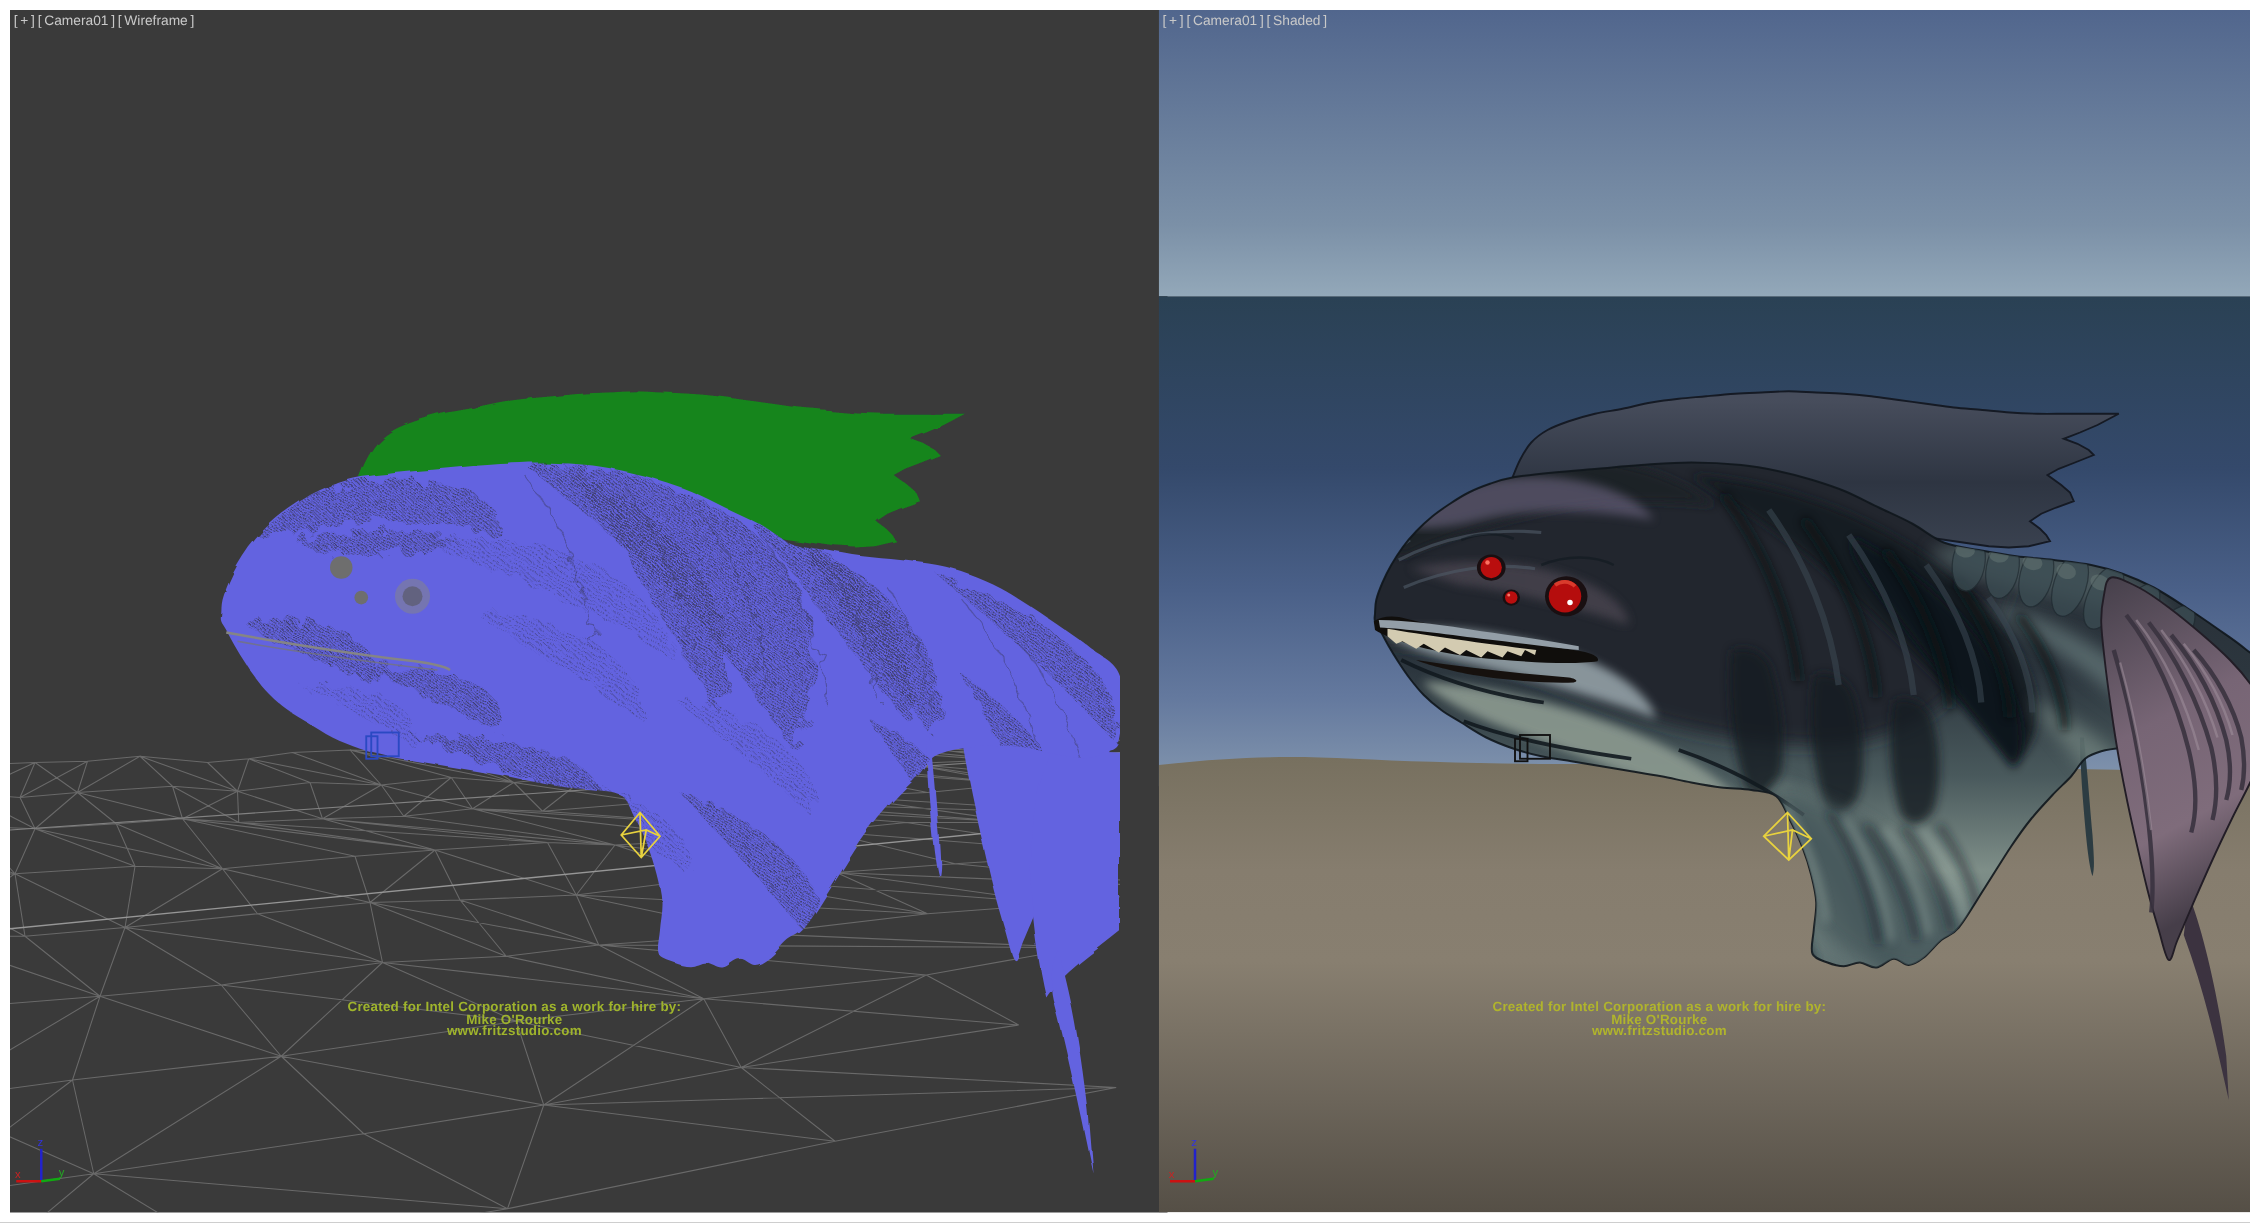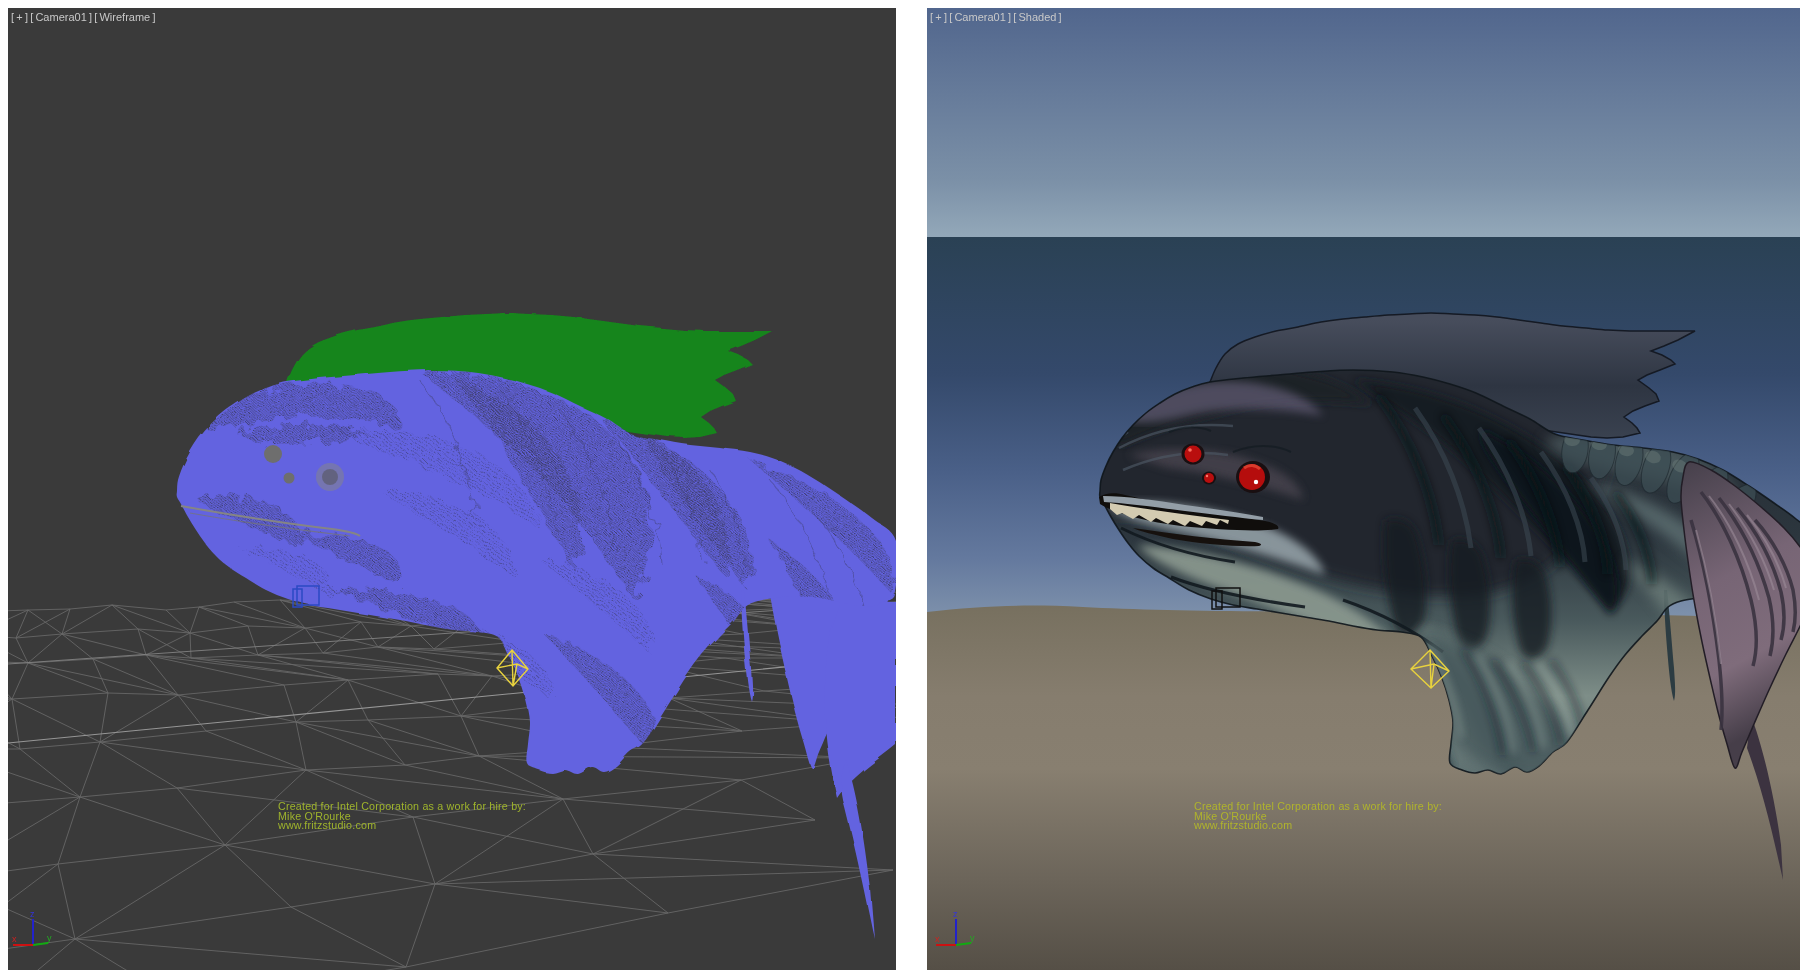--- a/index.html
+++ b/index.html
@@ -1,19 +1,19 @@
 <!DOCTYPE html>
 <html><head><meta charset="utf-8"><style>
 html,body{margin:0;padding:0;width:1800px;height:978px;background:#ffffff;overflow:hidden;
 font-family:"Liberation Sans",sans-serif;}
 .vp{position:absolute;top:8px;width:888px;height:962px;overflow:hidden;}
-#vpL{left:8px;background:#3a3a3a;}
+#vpL{left:8px;background:#3a3a3a;padding-left:38px;}
 #vpR{left:927px;}
 .lbl{position:absolute;left:3px;top:3px;font-size:11px;color:#c9c9c9;z-index:30;}
-.cred{position:absolute;font-size:10.7px;font-weight:normal;line-height:9.6px;z-index:30;letter-spacing:0.2px;}
+.cred{position:absolute;font-size:10.7px;font-weight:bold;line-height:9.6px;z-index:30;letter-spacing:0.2px;text-align:center;}
 svg{position:absolute;left:0;top:0;}
 </style></head><body>
 <svg width="0" height="0" style="position:absolute">
     <defs>
 
 <linearGradient id="gBody" x1="0" x2="0" gradientUnits="userSpaceOnUse" y1="360" y2="780">
  <stop offset="0" stop-color="#23272e"></stop>
         <stop offset="0.42" stop-color="#2c363e"></stop>
  <stop offset="0.62" stop-color="#49595c"></stop>
         <stop offset="0.8" stop-color="#7e8e88"></stop>

